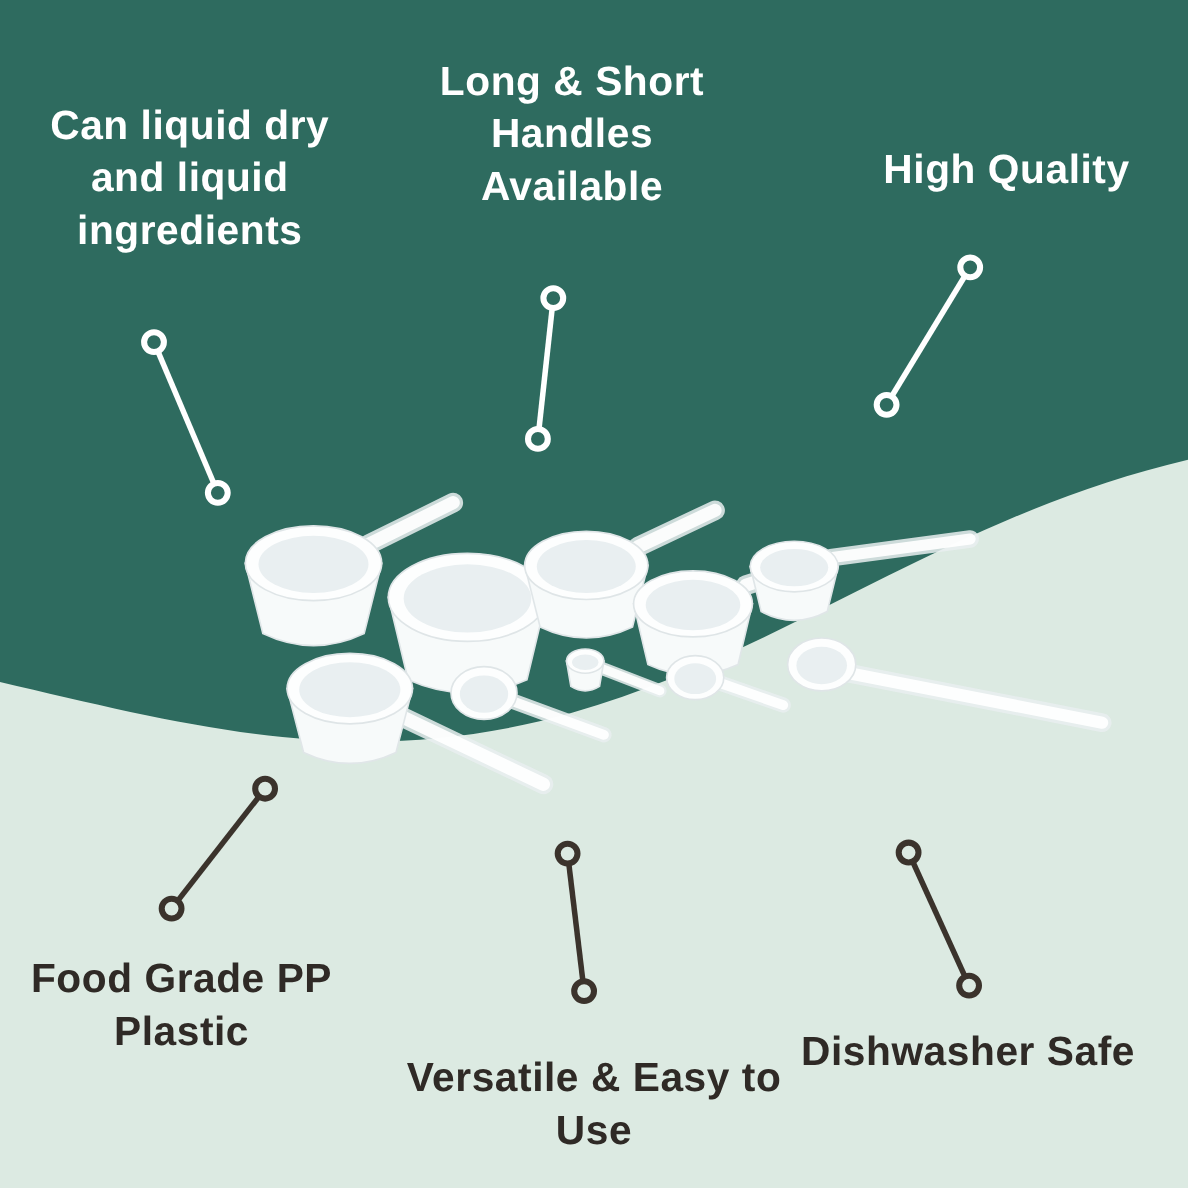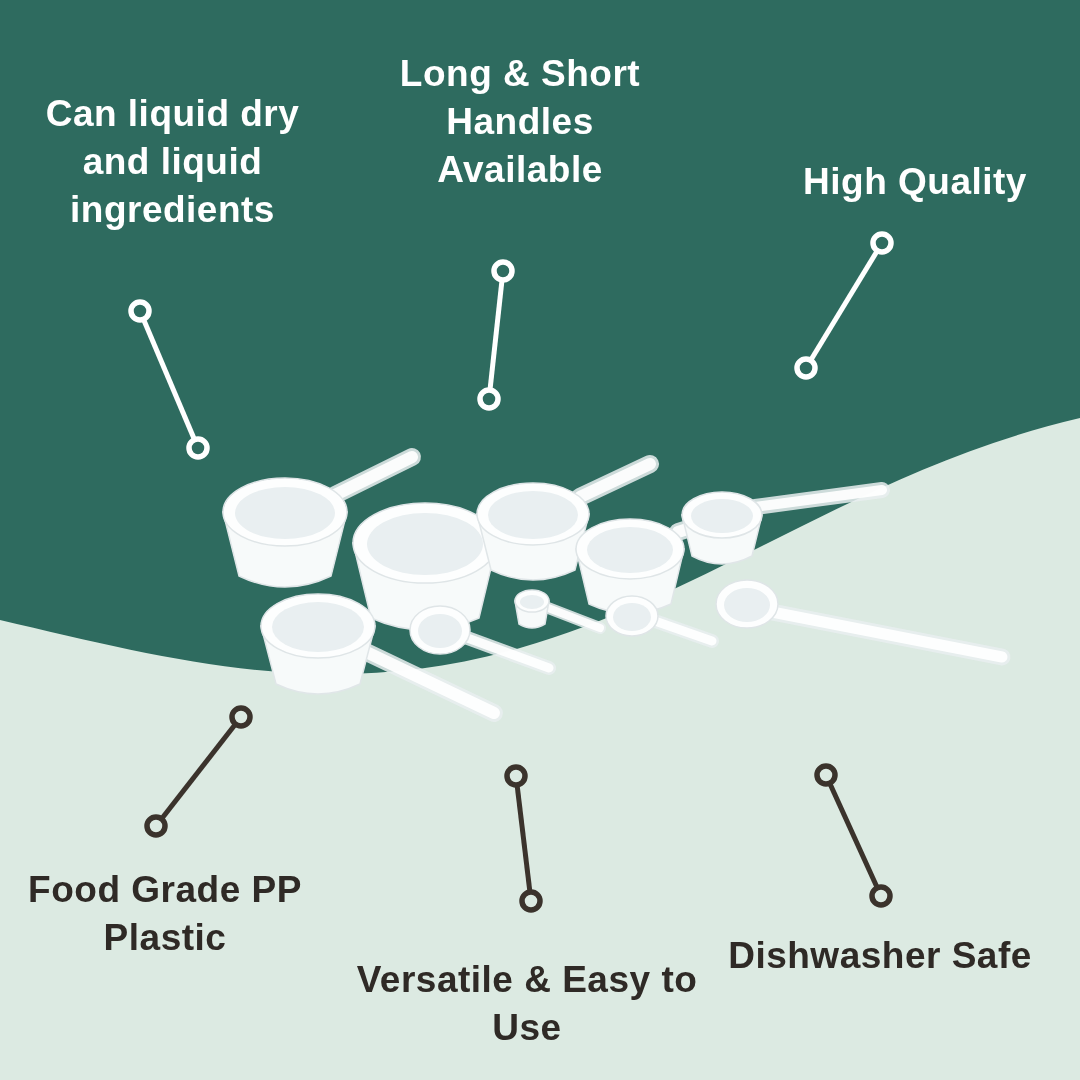--- a/index.html
+++ b/index.html
@@ -141,21 +141,21 @@
       <line x1="826" y1="775" x2="881" y2="896"></line>
       <circle cx="826" cy="775" r="9"></circle>
       <circle cx="881" cy="896" r="9"></circle>
     </g>
   </svg>
 
   <div class="label on-dark" style="left:10px;  top:90px;  width:325px;">Can liquid dry and liquid ingredients</div>
 
   <div class="label on-dark" style="left:388px; top:50px;  width:264px;">Long &amp; Short Handles Available</div>
 
-  <div class="label on-dark" style="left:755px; top:158px; width:320px;">High Quality</div>
+  <div class="label on-dark" style="left:755px; top:130px; width:320px;">High Quality</div>
 
   <div class="label on-light" style="left:15px;  top:866px; width:300px;">Food Grade PP Plastic</div>
 
-  <div class="label on-light" style="left:332px; top:956px; width:390px;">Versatile &amp; Easy to Use</div>
+  <div class="label on-light" style="left:345px; top:956px; width:390px;">Versatile &amp; Easy to Use</div>
 
   <div class="label on-light" style="left:685px; top:932px; width:390px;">Dishwasher Safe</div>
 
 </div>
 
 </body></html>

